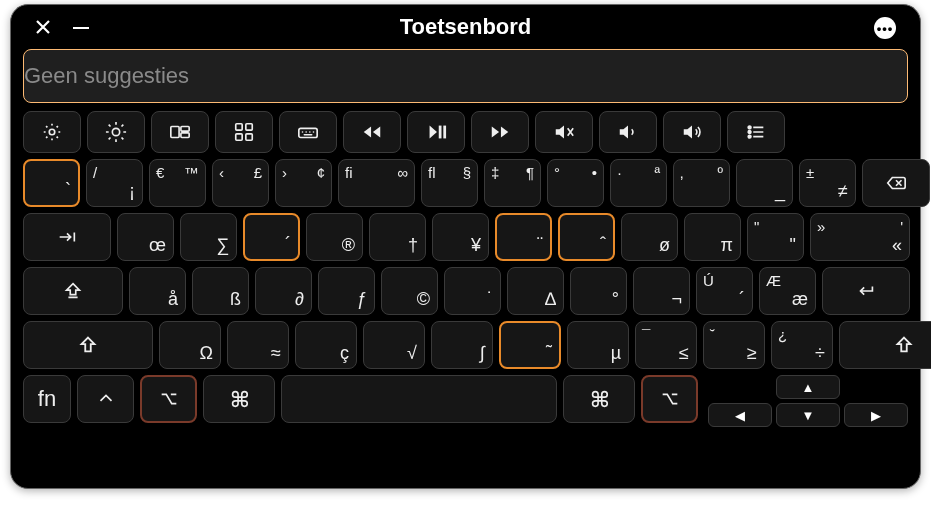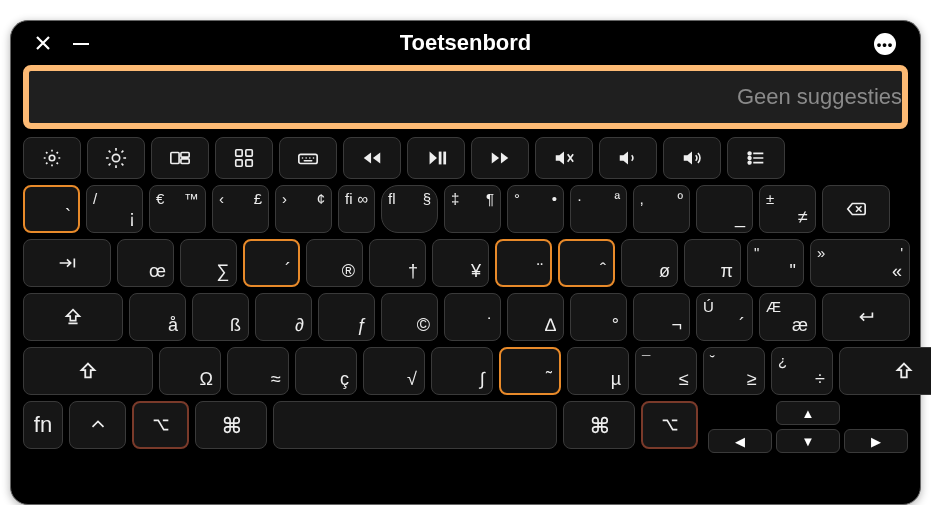--- a/index.html
+++ b/index.html
@@ -7,21 +7,21 @@
     padding: 0;
     background: #fff;
     font-family: -apple-system, "Helvetica Neue", Arial, sans-serif;
     width: 931px;
     height: 505px;
     overflow: hidden;
   }
   .window {
     position: absolute;
     left: 10px;
-    top: 20px;
+    top: 4px;
     width: 911px;
     height: 485px;
     background: #000;
     border: 1px solid #666;
     border-radius: 18px;
     box-shadow: 0 2px 8px rgba(0,0,0,0.3);
     color: #fff;
     display: flex;
     flex-direction: column;
     box-sizing: border-box;
@@ -73,25 +73,25 @@
   .more-btn span {
     color: #000;
     font-size: 13px;
     letter-spacing: 1px;
     line-height: 1;
     font-weight: 700;
   }
   .suggestions {
     height: 52px;
     background: #1f1f1f;
-    border: 6px solid #fdba74;
+    border: 1px solid #fdba74;
     border-radius: 8px;
     display: flex;
     align-items: center;
-    justify-content: flex-end;
+    justify-content: flex-start;
     font-size: 22px;
     color: #8a8a8a;
     margin-bottom: 8px;
   }
   .row {
     display: flex;
     gap: 6px;
     margin-bottom: 6px;
   }
   .key {
@@ -257,25 +257,25 @@
         <span class="tr">™</span>
       </div>
       <div class="key" style="width: 57px;">
         <span class="tl">‹</span>
         <span class="tr">£</span>
       </div>
       <div class="key" style="width: 57px;">
         <span class="tl">›</span>
         <span class="tr">¢</span>
       </div>
-      <div class="key" style="width: 37px;">
+      <div class="key" style="width: 77px;">
         <span class="tl">fi</span>
         <span class="tr">∞</span>
       </div>
-      <div class="key" style="width: 57px; border-radius: 17px;">
+      <div class="key" style="width: 57px;">
         <span class="tl">fl</span>
         <span class="tr">§</span>
       </div>
       <div class="key" style="width: 57px;">
         <span class="tl">‡</span>
         <span class="tr">¶</span>
       </div>
       <div class="key" style="width: 57px;">
         <span class="tl">°</span>
         <span class="tr">•</span>
@@ -434,21 +434,21 @@
         <span class="tl">¿</span>
         <span class="br">÷</span>
       </div>
       <div class="key" style="width: 130px;">
         <svg class="icon fill" viewBox="0 0 24 24">
           <path d="M12 4l7 7h-4v8H9v-8H5l7-7z" fill="none" stroke="#eee" stroke-width="2"></path>
         </svg>
       </div>
     </div>
   <div class="row" id="row5">
-      <div class="key" style="width: 40px;">
+      <div class="key" style="width: 48px;">
         <span class="center-big">fn</span>
       </div>
       <div class="key" style="width: 57px;">
         <svg class="icon" viewBox="0 0 24 24">
           <path d="M6 14l6-6 6 6"></path>
         </svg>
       </div>
       <div class="key highlight2" style="width: 57px;">
         <svg class="icon" viewBox="0 0 24 24">
           <path d="M4 7h5l6 10h5M14 7h6"></path>

